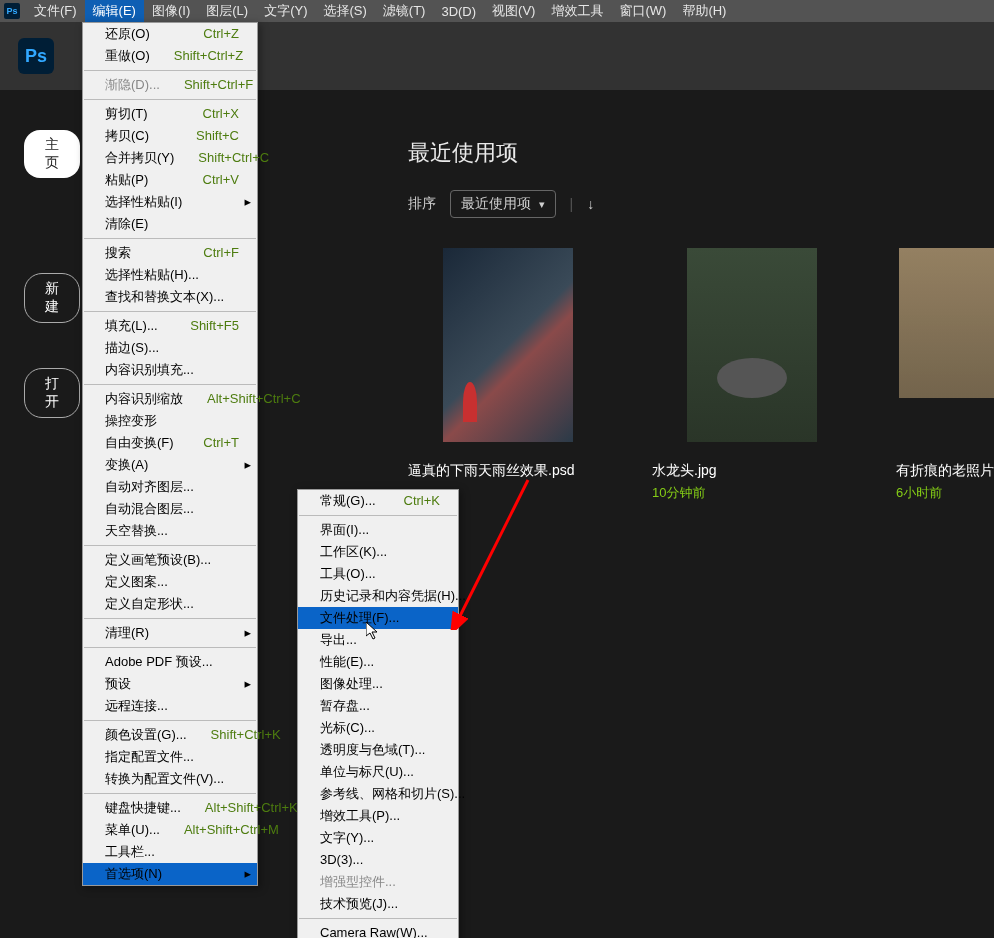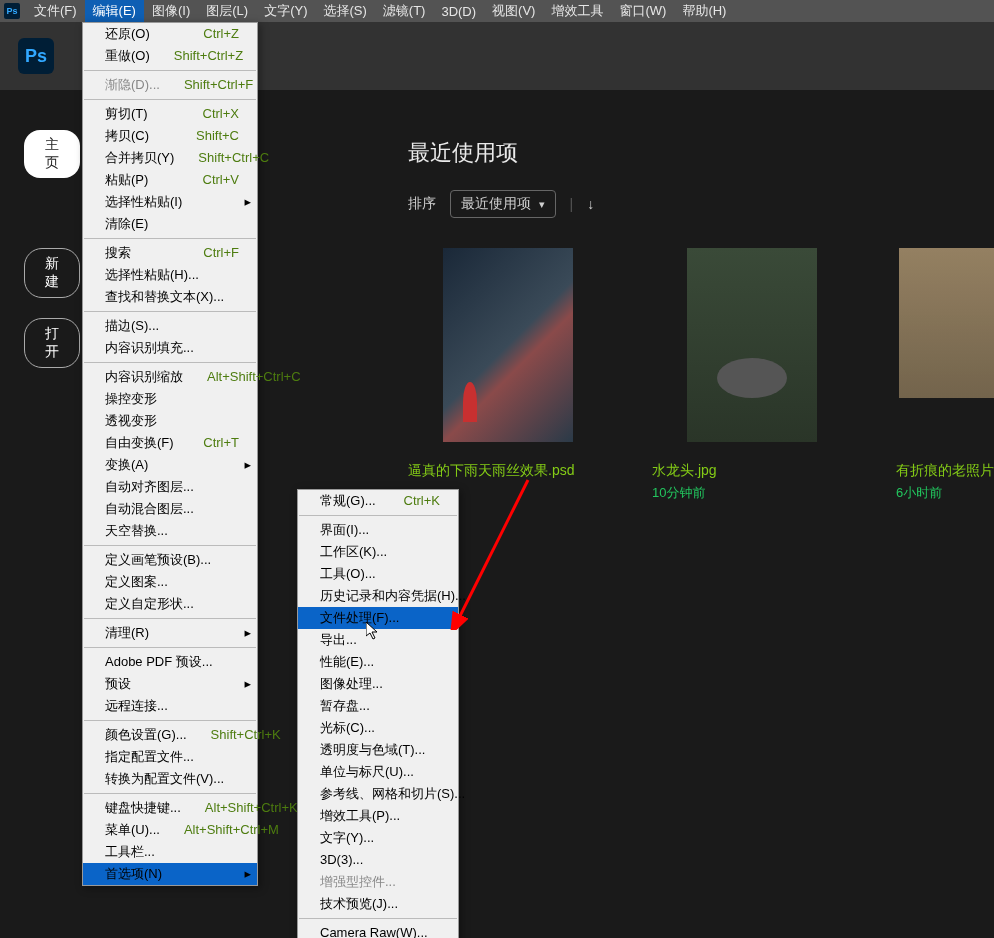--- a/index.html
+++ b/index.html
@@ -6,33 +6,33 @@
 body { background: #1a1a1a; color: #ccc; width: 994px; height: 938px; overflow: hidden; position: relative; }
 .menubar { background: #535353; height: 22px; display: flex; align-items: center; padding: 0 4px; font-size: 13px; color: #e6e6e6; }
 .menubar .ps-small { width: 16px; height: 16px; background: #001e36; color: #31a8ff; font-size: 9px; font-weight: bold; display: flex; align-items: center; justify-content: center; margin-right: 6px; border-radius: 2px; }
 .menubar .mitem { padding: 13px 8px; cursor: default; }
 .menubar .mitem.active { background: #0e5fb4; color: #fff; }
 .topbar { background: #323232; height: 68px; display: flex; align-items: center; padding: 0 18px; }
 .ps-logo { width: 36px; height: 36px; background: #001e36; color: #31a8ff; border-radius: 6px; font-weight: bold; font-size: 18px; display: flex; align-items: center; justify-content: center; }
 .main { display: flex; height: calc(938px - 90px); }
 .sidebar { width: 90px; background: #1a1a1a; padding: 40px 14px 0 24px; display: flex; flex-direction: column; gap: 20px; }
 .home-btn { background: #fff; color: #222; border-radius: 16px; padding: 6px 16px; font-size: 14px; text-align: center; width: 56px; }
-.obtn { border: 1px solid #aaa; border-radius: 18px; padding: 6px 14px; font-size: 14px; color: #fff; text-align: center; margin-top: 0; width: 56px; }
+.obtn { border: 1px solid #aaa; border-radius: 18px; padding: 6px 14px; font-size: 14px; color: #fff; text-align: center; margin-top: 25px; width: 56px; }
 .content { flex: 1; padding: 48px 0 0 0; }
 .content h2 { font-size: 22px; color: #eaeaea; font-weight: normal; margin-bottom: 22px; padding-left: 318px; }
 .sort-row { display: flex; align-items: center; gap: 14px; color: #cfcfcf; font-size: 14px; margin-bottom: 30px; padding-left: 318px; }
 .sort-sel { border: 1px solid #666; border-radius: 4px; padding: 4px 10px; display: flex; align-items: center; gap: 8px; }
 .chev { font-size: 11px; }
 .files { display: flex; gap: 44px; padding-left: 318px; }
 .file { width: 200px; }
 .thumb { width: 130px; height: 194px; background: #444; margin: 0 auto 20px; background-size: cover; background-position: center; }
 .thumb.t2 { background: linear-gradient(#3a4a38,#2a3528); position: relative; }
 .thumb.t3 { width: 194px; height: 150px; background: linear-gradient(#8a7355,#6a5a42); filter: sepia(0.5); margin-bottom: 64px; }
-.file .fname { font-size: 14px; color: #84cc16; margin-bottom: 4px; white-space: nowrap; overflow: hidden; text-overflow: ellipsis; }
-.file .ftime { font-size: 13px; color: #22c55e; }
+.file .fname { font-size: 14px; color: #ffffff; margin-bottom: 4px; white-space: nowrap; overflow: hidden; text-overflow: ellipsis; }
+.file .ftime { font-size: 13px; color: #84cc16; }
 
 .dropdown { position: absolute; background: #f0f0f0; color: #000; font-size: 13px; box-shadow: 2px 2px 8px rgba(0,0,0,0.4); border: 1px solid #999; }
 .dropdown .row { display: flex; justify-content: space-between; padding: 2px 18px 2px 22px; line-height: 18px; white-space: nowrap; }
 .dropdown .row.hov { background: #0a64c8; color: #000000; }
 .dropdown .row.dis { color: #888; }
 .dropdown .sep { height: 1px; background: #bbb; margin: 3px 1px; }
 .dropdown .shortcut { color: #4d7c0f; margin-left: 24px; }
 .dropdown .arrow { position: absolute; right: 6px; }
 .d1 { left: 82px; top: 22px; width: 176px; }
 .d2 { left: 297px; top: 489px; width: 162px; }
@@ -149,35 +149,36 @@
       <span class="shortcut">Ctrl+F</span>
     </div>
     <div class="row">
       <span>选择性粘贴(H)...</span>
     </div>
     <div class="row">
       <span>查找和替换文本(X)...</span>
     </div>
     <div class="sep"></div>
     <div class="row">
+      <span>填充(L)...</span>
+      <span class="shortcut">Shift+F5</span>
+    </div>
+    <div class="row">
       <span>描边(S)...</span>
     </div>
     <div class="row">
       <span>内容识别填充...</span>
     </div>
     <div class="sep"></div>
     <div class="row">
       <span>内容识别缩放</span>
       <span class="shortcut">Alt+Shift+Ctrl+C</span>
     </div>
     <div class="row">
       <span>操控变形</span>
-    </div>
-    <div class="row">
-      <span>透视变形</span>
     </div>
     <div class="row">
       <span>自由变换(F)</span>
       <span class="shortcut">Ctrl+T</span>
     </div>
     <div class="row" style="position: relative;">
       <span>变换(A)</span>
       <span class="arrow">▸</span>
     </div>
     <div class="row">

